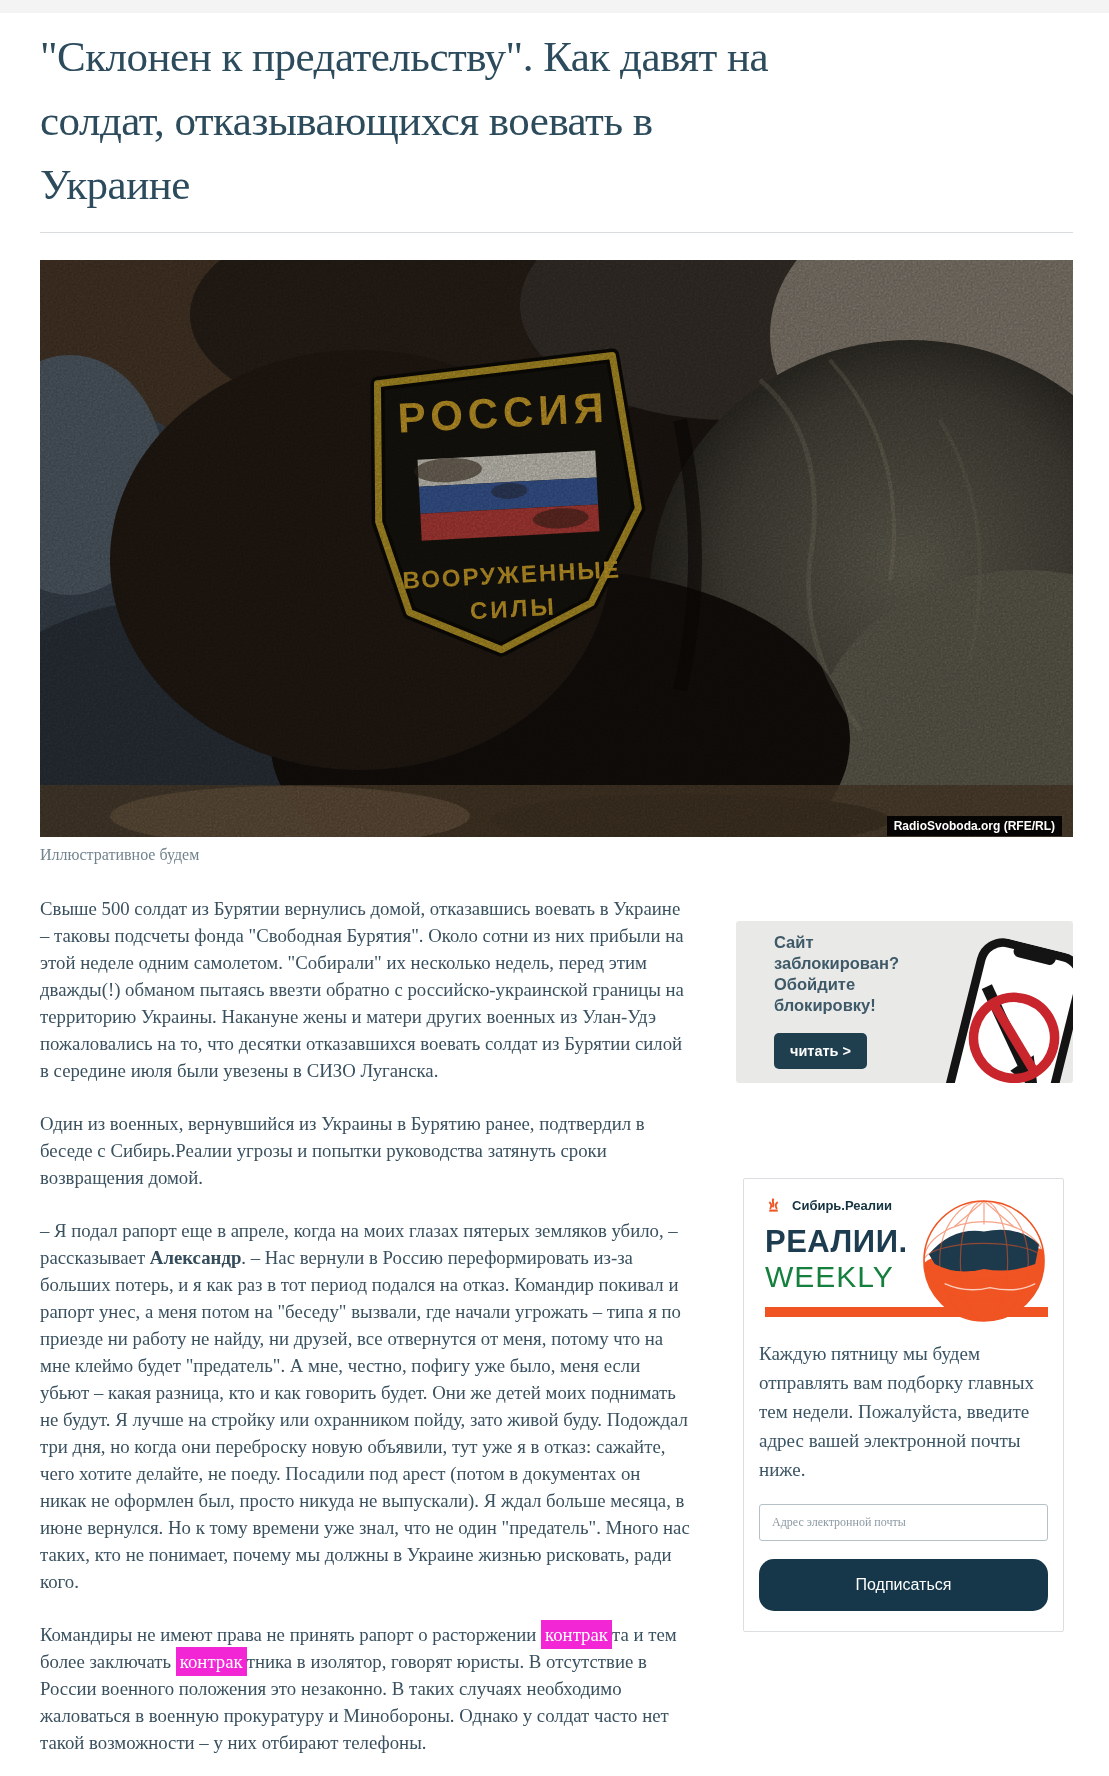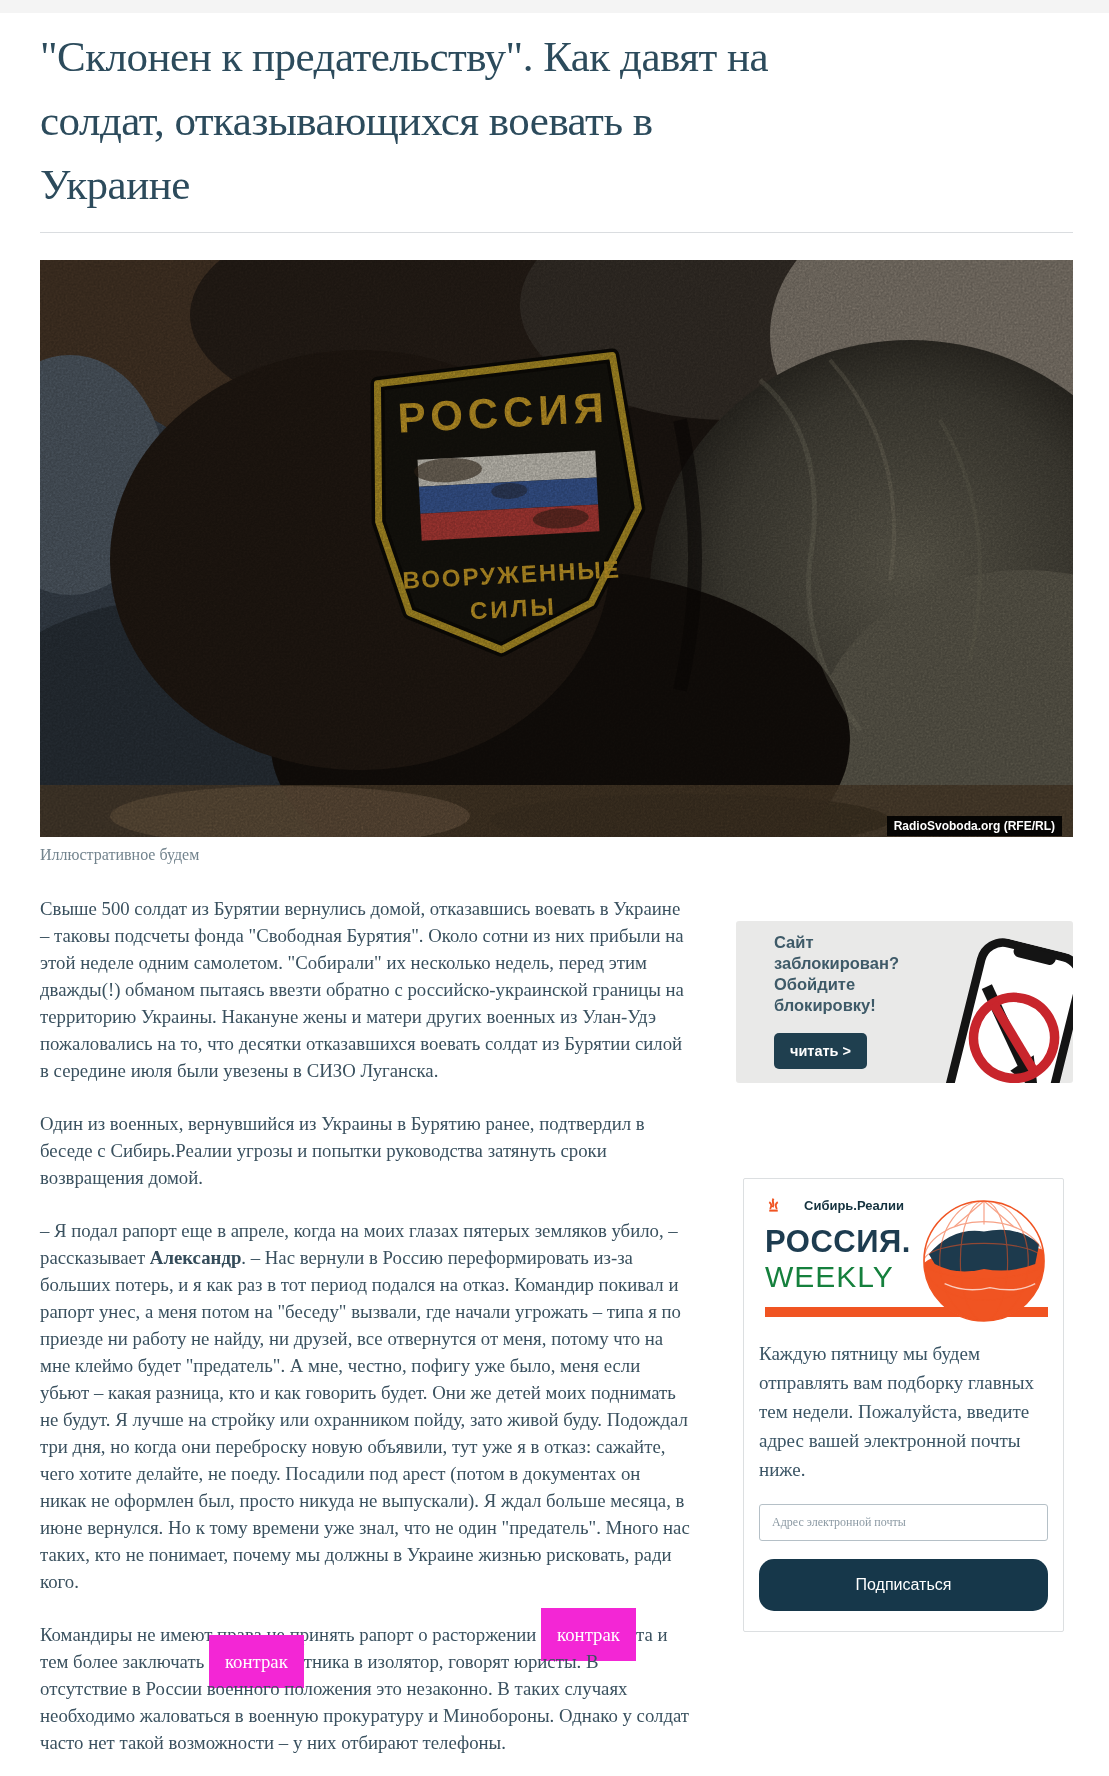--- a/index.html
+++ b/index.html
@@ -13,34 +13,34 @@
   figure{margin:0;}
   .photo{position:relative;margin-top:27px;width:1033px;height:577px;background:#1f1813;overflow:hidden;}
   .photo svg{display:block;width:100%;height:100%;}
   .credit{position:absolute;right:11px;bottom:1px;background:rgba(0,0,0,0.9);color:#fff;
     font-family:"Liberation Sans",sans-serif;font-weight:bold;font-size:12px;padding:3px 7px;}
   figcaption{margin-top:9px;font-size:16px;color:#72838d;}
   .content-row{display:flex;gap:46px;margin-top:31px;align-items:flex-start;}
   .article-body{width:650px;font-size:18.8px;line-height:27px;color:#3a515f;}
   .article-body p{margin:0 0 26px;}
   .article-body strong{font-weight:bold;color:#354c5a;}
-  .article-body mark{background:#f326d5;color:#fff;padding:16px;}
+  .article-body mark{background:#f326d5;color:#fff;padding:4px;}
   
   .sidebar{width:337px;padding-top:26px;}
   .widget-blocked{position:relative;height:162px;background:#e9e9e8;border-radius:3px;
     overflow:hidden;padding:11px 0 0 38px;box-sizing:border-box;cursor:pointer;}
   .wb-text{width:150px;font-family:"Liberation Sans",sans-serif;font-weight:bold;
     font-size:16.5px;line-height:21px;color:#3e5a68;}
   .wb-btn{margin-top:17px;padding:10px 16px;background:#1f3f4f;color:#fff;border:none;
     border-radius:5px;font-family:"Liberation Sans",sans-serif;font-weight:bold;font-size:14.5px;cursor:pointer;}
   .wb-phone{position:absolute;right:4px;top:22px;width:112px;transform:rotate(14deg);}
   .widget-news{margin-top:95px;margin-left:7px;box-sizing:border-box;width:321px;
     border:1px solid #dcdfe1;border-radius:2px;background:#fff;padding:18px 15px 20px;}
   .banner{position:relative;padding-left:6px;}
-  .brand-row{display:flex;align-items:center;gap:22px;}
+  .brand-row{display:flex;align-items:center;gap:10px;}
   .brand-row svg{width:17px;height:17px;}
   .brand-name{font-family:"Liberation Sans",sans-serif;font-weight:bold;font-size:13px;color:#14323f;}
   .nl-realii{margin-top:12px;font-family:"Liberation Sans",sans-serif;font-weight:bold;
     font-size:31px;line-height:1;color:#1d3c50;letter-spacing:0.5px;}
   .nl-weekly{margin-top:5px;font-family:"Liberation Sans",sans-serif;font-weight:normal;
     font-size:30px;line-height:1;color:#15803d;letter-spacing:1px;}
   .globe{position:absolute;top:2px;right:-6px;width:140px;height:126px;}
   .orange-bar{margin-top:15px;height:10px;background:#f05422;}
   .nl-heading{margin:27px 2px 0;font-family:"Liberation Serif",serif;font-weight:400;
     font-size:22px;line-height:30px;color:#e8521d;text-align:center;}
@@ -147,21 +147,21 @@
         <div class="banner">
           <div class="brand-row">
             <svg viewBox="0 0 20 20">
               <path d="M10 2 C7 6 12 7 9 12" stroke="#f05422" stroke-width="2.4" fill="none"></path>
               <path d="M5 6 C8 8 8 11 6 14" stroke="#f05422" stroke-width="2.2" fill="none"></path>
               <path d="M15 6 C12 8 12 11 14 14" stroke="#f05422" stroke-width="2.2" fill="none"></path>
               <path d="M5 16 L15 16" stroke="#f05422" stroke-width="2.4"></path>
             </svg>
             <span class="brand-name">Сибирь.Реалии</span>
           </div>
-          <div class="nl-realii">РОССИЯ.</div>
+          <div class="nl-realii">РЕАЛИИ.</div>
           <div class="nl-weekly">WEEKLY</div>
           <svg class="globe" viewBox="0 0 140 128">
             <defs>
                 <clipPath id="gclip">
                   <circle cx="70" cy="63" r="61"></circle>
                 </clipPath>
               </defs>
             <g clip-path="url(#gclip)">
               <rect width="140" height="128" fill="#ffffff"></rect>
               <path d="M0,74 Q18,52 42,58 Q62,42 88,50 Q112,42 140,56 L140,128 L0,128 Z" fill="#f05422"></path>

